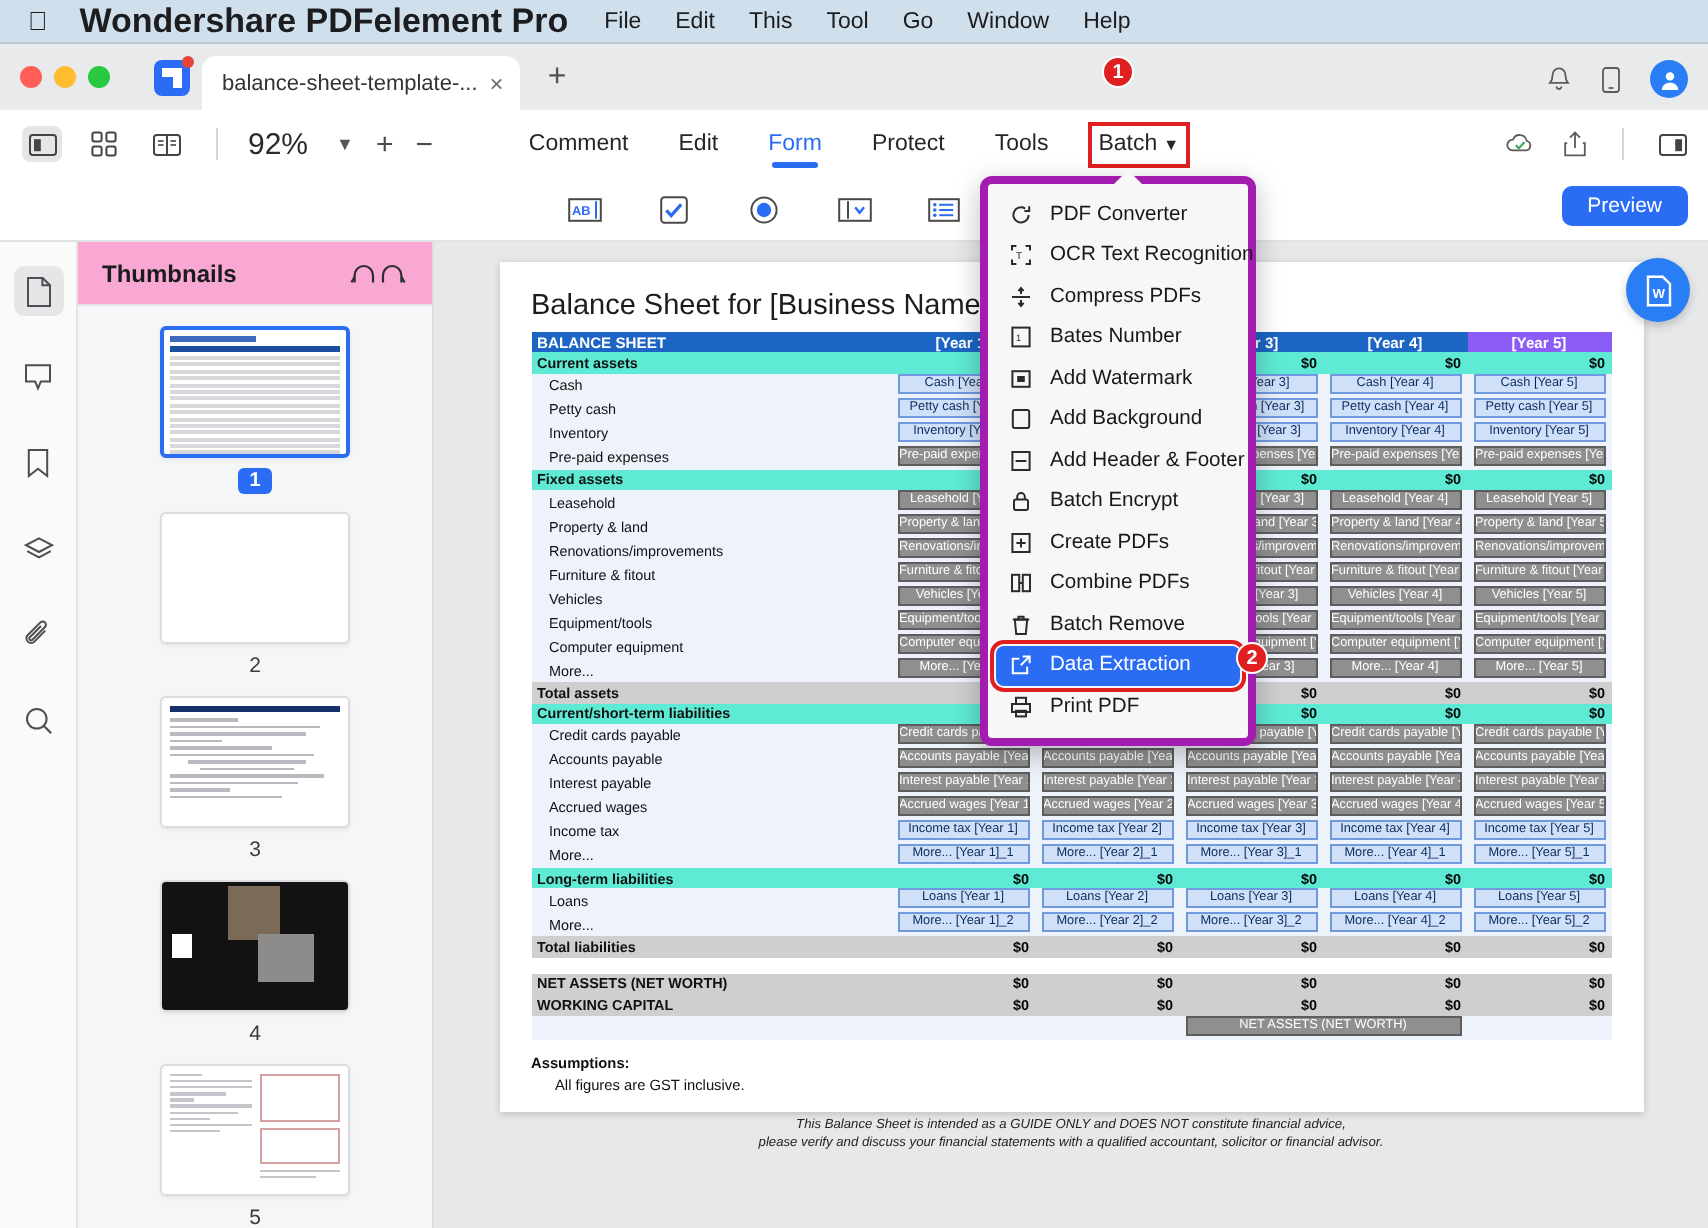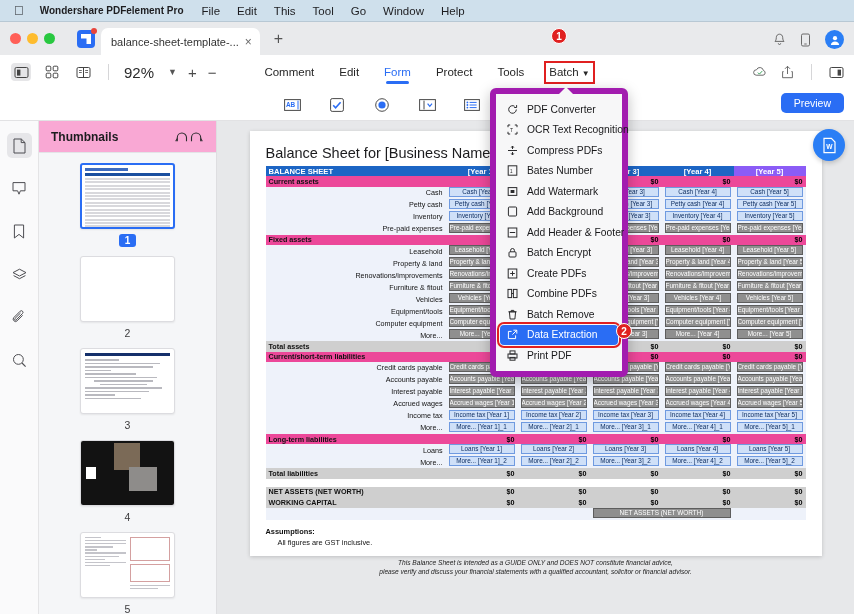--- a/index.html
+++ b/index.html
@@ -13,21 +13,21 @@
 
   
   .macbar {
     height: 22px; background: #cfe0ec;
     display: flex; align-items: center;
     padding-left: 14px; gap: 0;
     border-bottom: 1px solid #b8c8d4;
     font-size: 11.5px; color: #1d1d20;
   }
   .macbar .apple { font-size: 13px; margin-right: 16px; line-height: 1; }
-  .macbar .appname { font-weight: bold; font-size: 10px; margin-right: 18px; }
+  .macbar .appname { font-weight: bold; font-size: 17px; margin-right: 18px; }
   .macbar .mitem { margin-right: 17px; font-size: 11.5px; }
 
   
   .tabstrip {
     height: 33px; background: #e9eaec;
     display: flex; align-items: flex-end;
     position: relative;
   }
   .traffic { display: flex; gap: 6px; padding: 0 0 11px 10px; align-items: center; }
   .dot { width: 11px; height: 11px; border-radius: 50%; }
@@ -200,23 +200,23 @@
     padding: 14px 16px 0 16px; position: relative;
     font-family: "Liberation Sans", sans-serif;
   }
   .pagetitle { font-size: 14.5px; color: #1c1c1e; margin-bottom: 5px; }
 
   table.bs { width: 100%; border-collapse: collapse; font-size: 7.2px; table-layout: fixed; }
   table.bs td { padding: 0 3px; height: 10.4px; vertical-align: middle; white-space: nowrap; overflow: hidden; }
   .hdr td { background: #1c65c4; color: #fff; font-weight: bold; text-align: center; font-size: 7.6px; height: 12px; }
   .hdr td.first { text-align: left; }
   .hdr td.y5 { background: #8b5cf6; }
-  .grp td { font-weight: bold; background: #ec4899; }
+  .grp td { font-weight: bold; background: #5eead4; }
   .grp td.val { text-align: right; }
-  .sub td.lbl { padding-left: 9px; background: #eef2fa; text-align: right; }
+  .sub td.lbl { padding-left: 9px; background: #eef2fa; }
   .sub td { background: #eef2fa; }
   .tot td { font-weight: bold; background: #cfcfcf; }
   .tot td.val { text-align: right; }
   .lbl { color: #111; }
   .fld {
     display: inline-block; width: 100%; text-align: center;
     background: #8f8f8f; color: #fff; font-size: 6.4px;
     border: 1px solid #5d5d5d; line-height: 8px; overflow: hidden;
     white-space: nowrap;
   }
@@ -237,21 +237,21 @@
     display: flex; align-items: center; justify-content: center;
     box-shadow: 0 2px 5px rgba(0,0,0,.2);
   }
 
   
   .dropdown {
     position: absolute; left: 490px; top: 88px;
     width: 138px; background: #f7f7f8;
     border-radius: 6px; box-shadow: 0 4px 14px rgba(0,0,0,.26);
     padding: 5px 4px; z-index: 50;
-    border: 6px solid #a21caf;
+    border: 4px solid #a21caf;
   }
   .dropdown:before {
     content: ""; position: absolute; top: -7px; left: 62px;
     border-left: 8px solid transparent; border-right: 8px solid transparent;
     border-bottom: 8px solid #f7f7f8;
   }
   .ditem {
     display: flex; align-items: center; gap: 8px;
     height: 20.5px; padding: 0 6px; font-size: 10.3px; color: #18181a;
     border-radius: 4px; white-space: nowrap;

